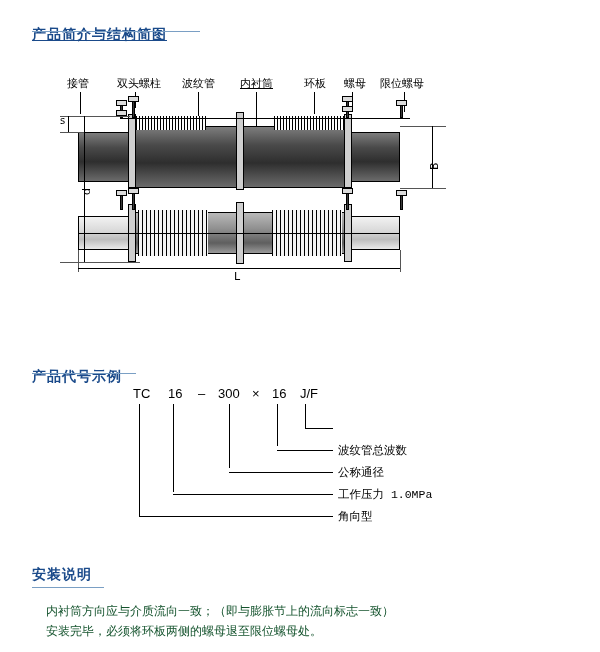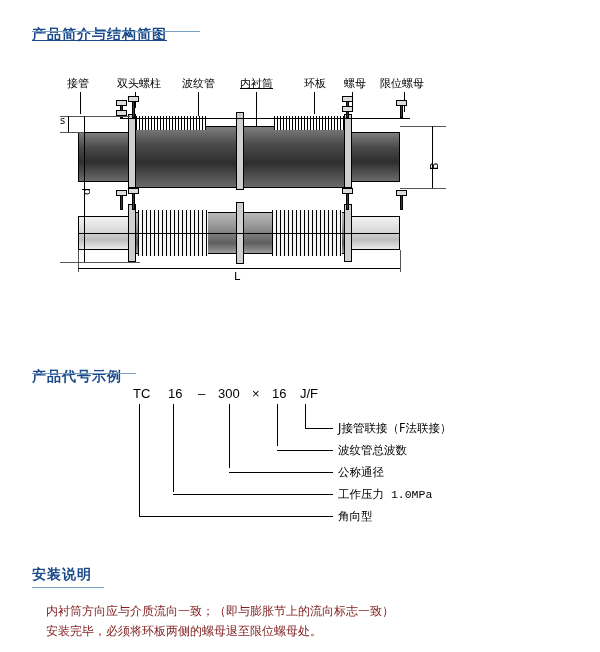--- a/index.html
+++ b/index.html
@@ -49,21 +49,21 @@
   }
   .code-desc{
     position:absolute;
     font-size:11.5px;
     color:#000;
     white-space:nowrap;
   }
   .note{
     position:absolute;
     font-size:12px;
-    color:#7f1d1d;
+    color:#14532d;
     white-space:nowrap;
   }
   
   .bellows{
     position:absolute;
     background-image:repeating-linear-gradient(90deg,#000 0px,#000 1px,#ffffff 1px,#ffffff 3px);
   }
   .pipe-dark{
     position:absolute;
     background:linear-gradient(180deg,#7d7d7d 0%,#4a4a4a 30%,#2e2e2e 60%,#6b6b6b 100%);
@@ -218,21 +218,20 @@
   <div class="ln vl" style="left:229px;top:404px;height:64px;"></div>
   <div class="ln vl" style="left:277px;top:404px;height:42px;"></div>
   <div class="ln vl" style="left:305px;top:404px;height:24px;"></div>
 
   <div class="ln hl" style="left:305px;top:428px;width:28px;"></div>
   <div class="ln hl" style="left:277px;top:450px;width:56px;"></div>
   <div class="ln hl" style="left:229px;top:472px;width:104px;"></div>
   <div class="ln hl" style="left:173px;top:494px;width:160px;"></div>
   <div class="ln hl" style="left:139px;top:516px;width:194px;"></div>
 
-  <div class="code-desc" style="left:338px;top:421px;">J接管联接（F法联接）</div>
   <div class="code-desc" style="left:338px;top:443px;">波纹管总波数</div>
   <div class="code-desc" style="left:338px;top:465px;">公称通径</div>
   <div class="code-desc" style="left:338px;top:487px;font-family:Liberation Mono, monospace;">工作压力 1.0MPa</div>
   <div class="code-desc" style="left:338px;top:509px;">角向型</div>
 </div>
 
 <div class="section-title" style="left:32px;top:566px;">安装说明</div>
 <div class="title-rule" style="left:32px;top:587px;width:72px;"></div>
 
 <div class="note" style="left:46px;top:603px;">内衬筒方向应与介质流向一致；（即与膨胀节上的流向标志一致）</div>

